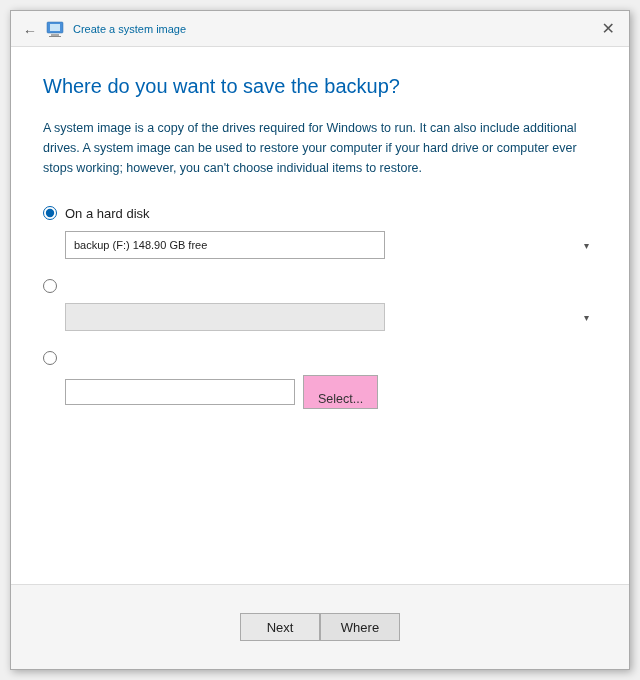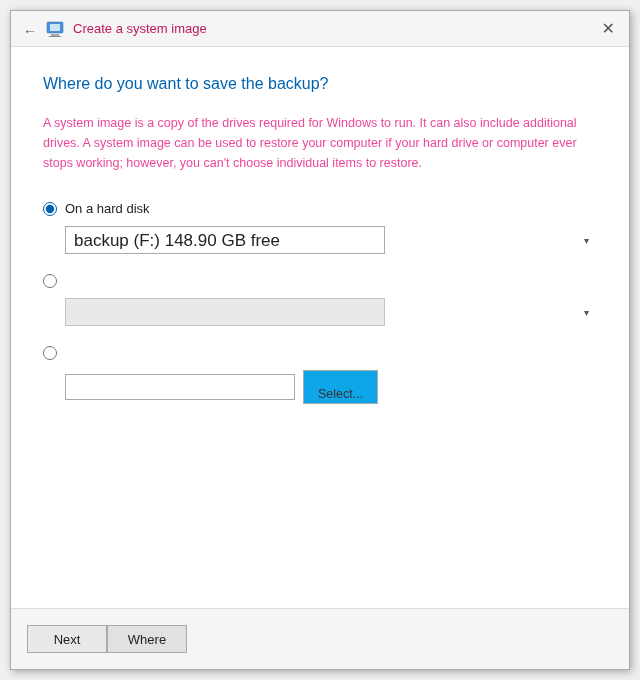--- a/index.html
+++ b/index.html
@@ -41,55 +41,54 @@
     .back-arrow {
       color: #555;
       font-size: 14px;
       cursor: pointer;
     }
     .title-icon {
       width: 20px;
       height: 20px;
     }
     .title-text {
-      font-size: 13px;
-      color: #be185d;
+      font-size: 11px;
+      color: #0369a1;
     }
     .close-btn {
       font-size: 16px;
       color: #555;
       cursor: pointer;
       line-height: 1;
       padding: 0 2px;
     }
     .content {
       padding: 28px 32px;
       flex: 1;
       display: flex;
       flex-direction: column;
       gap: 0;
     }
     .heading {
-      font-size: 16px;
+      font-size: 20px;
       color: #0063b1;
       font-weight: 400;
       margin-bottom: 20px;
     }
     .description {
       font-size: 12.5px;
-      color: #ec4899;
+      color: #0c4a6e;
       line-height: 1.6;
       margin-bottom: 28px;
     }
     .option-section {
       margin-bottom: 20px;
     }
     .radio-label {
       display: flex;
-      align-items: center;
       gap: 8px;
       font-size: 13px;
       color: #222;
       margin-bottom: 10px;
       cursor: pointer;
     }
     .radio-label input[type="radio"] {
       margin: 0;
       accent-color: #0063b1;
       width: 14px;
@@ -98,21 +97,21 @@
     .dropdown-wrapper {
       margin-left: 22px;
       position: relative;
     }
     .dropdown {
       width: 320px;
       height: 28px;
       border: 1px solid #aaa;
       background: #fff;
       padding: 3px 24px 3px 8px;
-      font-size: 17px;
+      font-size: 11px;
       color: #222;
       appearance: none;
       -webkit-appearance: none;
       cursor: pointer;
     }
     .dropdown:disabled {
       background: #e0e0e0;
       color: #888;
       cursor: not-allowed;
     }
@@ -136,30 +135,30 @@
       height: 26px;
       border: 1px solid #aaa;
       padding: 3px 6px;
       font-size: 12.5px;
       background: #fff;
     }
     .select-btn {
       height: 16px;
       padding: 16px 14px;
       border: 1px solid #aaa;
-      background: #0ea5e9;
+      background: #f9a8d4;
       font-size: 12.5px;
       cursor: pointer;
       color: #333;
     }
     .footer {
       display: flex;
-      justify-content: flex-start;
-      align-items: center;
-      padding: 16px 16px;
+      justify-content: center;
+      align-items: center;
+      padding: 28px 16px;
       border-top: 1px solid #ddd;
       background: #f5f5f5;
     }
     .btn {
       min-width: 80px;
       height: 28px;
       padding: 0 16px;
       font-size: 13px;
       cursor: pointer;
       border: 1px solid #aaa;

